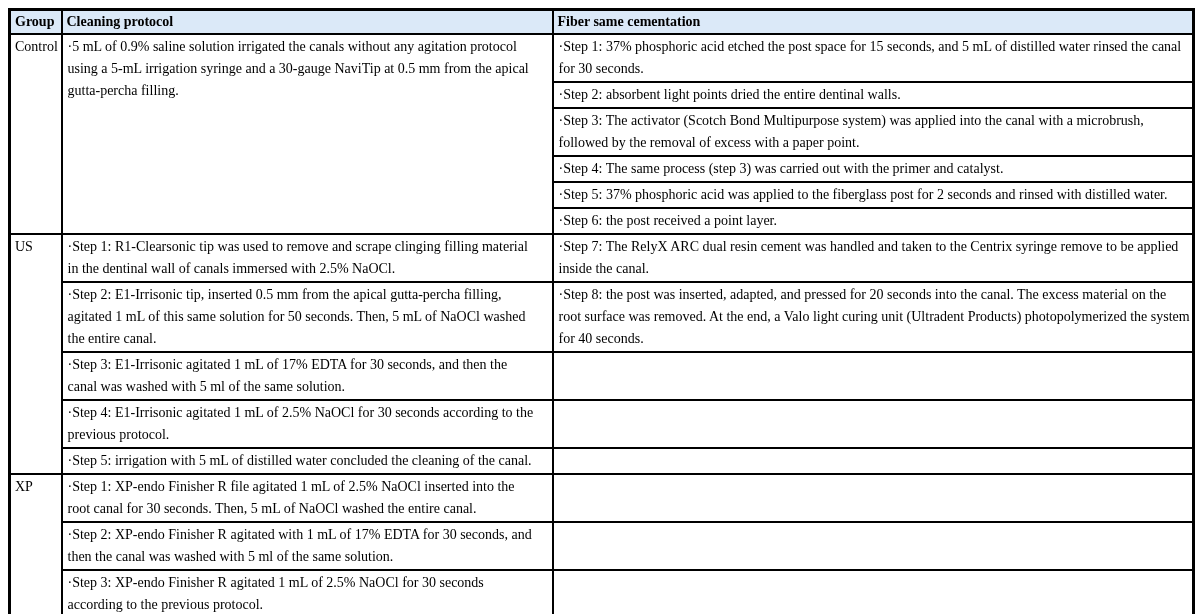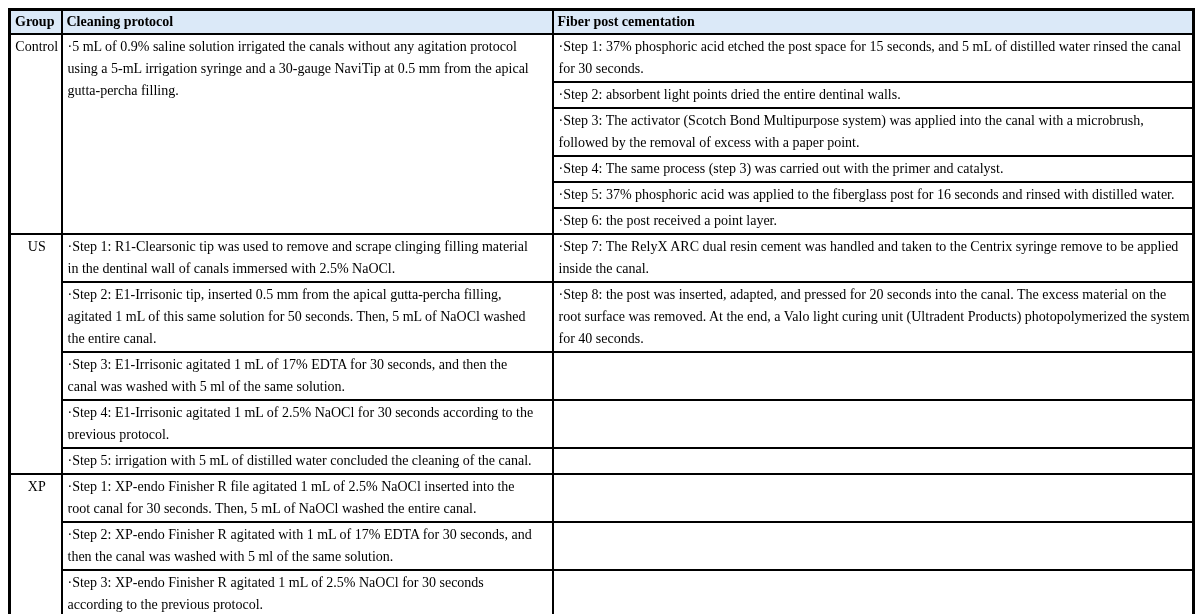--- a/index.html
+++ b/index.html
@@ -41,66 +41,64 @@
     background: #dbe9f8;
     font-weight: bold;
     text-align: left;
     vertical-align: middle;
     padding: 0 4px;
   }
   th.group-h { text-align: left; padding-left: 4px; }
   td.group-cell {
     padding: 1px 2px 1px 4px;
     white-space: nowrap;
-    text-align: center;
   }
   td.protocol-cell {
     padding: 1px 15px 1px 5px;
-    border-radius: 23px;
   }
   td.cement-cell {
     padding: 1px 2px 1px 5px;
     margin-left: 43px;
   }
 </style>
 </head>
 <body>
 
 <div class="page">
   <table class="protocol-table">
     <colgroup>
       <col class="col-group">
       <col class="col-protocol">
       <col class="col-cement">
     </colgroup>
     <thead>
       <tr style="height:23px">
         <th class="group-h">Group</th>
         <th>Cleaning protocol</th>
-        <th>Fiber post cementation</th>
+        <th>Fiber same cementation</th>
       </tr>
     </thead>
     <tbody>
 
       <tr style="height:46px">
         <td class="group-cell" rowspan="6">Control</td>
         <td class="protocol-cell" rowspan="6">·5 mL of 0.9% saline solution irrigated the canals without any agitation protocol using a 5-mL irrigation syringe and a 30-gauge NaviTip at 0.5 mm from the apical gutta-percha filling.</td>
         <td class="cement-cell">·Step 1: 37% phosphoric acid etched the post space for 15 seconds, and 5 mL of distilled water rinsed the canal for 30 seconds.</td>
       </tr>
       <tr style="height:25px">
         <td class="cement-cell">·Step 2: absorbent light points dried the entire dentinal walls.</td>
       </tr>
       <tr style="height:46px">
         <td class="cement-cell">·Step 3: The activator (Scotch Bond Multipurpose system) was applied into the canal with a microbrush, followed by the removal of excess with a paper point.</td>
       </tr>
       <tr style="height:25px">
         <td class="cement-cell">·Step 4: The same process (step 3) was carried out with the primer and catalyst.</td>
       </tr>
       <tr style="height:26px">
-        <td class="cement-cell">·Step 5: 37% phosphoric acid was applied to the fiberglass post for 16 seconds and rinsed with distilled water.</td>
+        <td class="cement-cell">·Step 5: 37% phosphoric acid was applied to the fiberglass post for 2 seconds and rinsed with distilled water.</td>
       </tr>
       <tr style="height:23px">
         <td class="cement-cell">·Step 6: the post received a point layer.</td>
       </tr>
 
       <tr style="height:46px">
         <td class="group-cell" rowspan="5">US</td>
         <td class="protocol-cell">·Step 1: R1-Clearsonic tip was used to remove and scrape clinging filling material in the dentinal wall of canals immersed with 2.5% NaOCl.</td>
         <td class="cement-cell">·Step 7: The RelyX ARC dual resin cement was handled and taken to the Centrix syringe remove to be applied inside the canal.</td>
       </tr>

